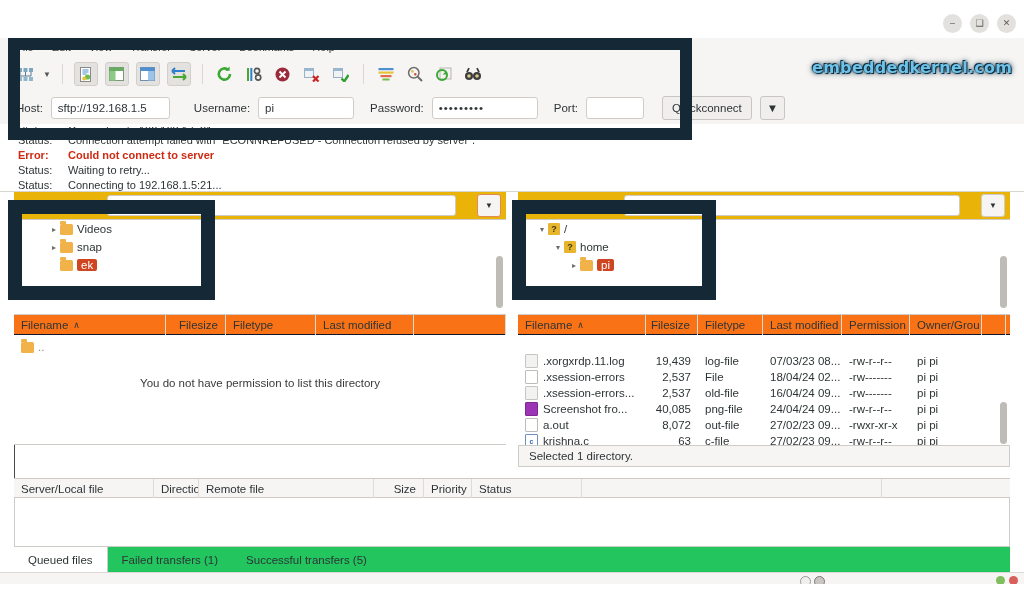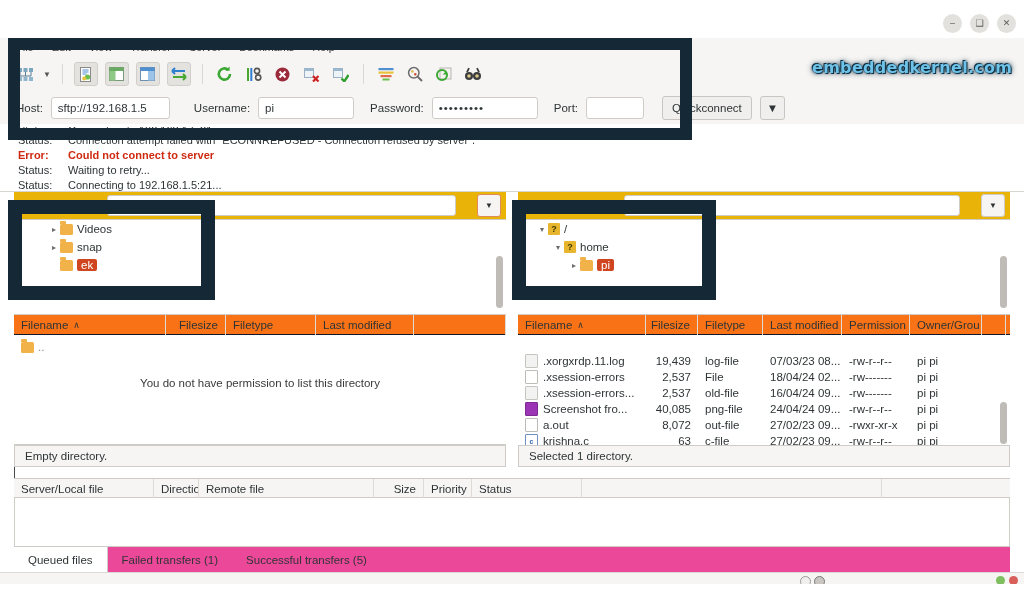--- a/index.html
+++ b/index.html
@@ -112,21 +112,21 @@
               display:flex;align-items:center;padding-left:10px;font-size:11.5px;box-sizing:border-box;}
 
   .vscroll{position:absolute;width:7px;border-radius:4px;background:#bfbcb8;}
 
   
   .queuehdr{position:absolute;left:14px;top:478px;width:996px;height:20px;background:#f6f5f4;
             border-top:1px solid #cfccc8;border-bottom:1px solid #cfccc8;display:flex;align-items:flex-start;
             font-size:11.5px;box-sizing:border-box;}
   .queuebody{position:absolute;left:14px;top:498px;width:996px;height:48px;background:#fff;
              border-left:1px solid #cfccc8;border-right:1px solid #cfccc8;box-sizing:border-box;}
-  .tabs{position:absolute;left:14px;top:546px;width:996px;height:26px;background:#ec4899;
+  .tabs{position:absolute;left:14px;top:546px;width:996px;height:26px;background:#22c55e;
         border-top:1px solid #cfccc8;display:flex;align-items:stretch;box-sizing:border-box;}
   .tab{display:flex;align-items:center;padding:0 14px;font-size:11.5px;color:#2e3436;}
   .tab.active{background:#ffffff;border-right:1px solid #cfccc8;}
   .leftedge{position:absolute;left:14px;top:192px;width:1px;background:#4a4a4a;}
 
   .botstatus{position:absolute;left:0;top:572px;width:1024px;height:12px;background:#f6f5f4;
              border-top:1px solid #dcd9d6;overflow:hidden;}
   .bs-ico{position:absolute;top:3px;width:9px;height:9px;border-radius:50%;}
   .bottomwhite{position:absolute;left:0;top:584px;width:1024px;height:24px;background:#fff;}
   .anno-fill{position:absolute;box-sizing:border-box;background:transparent;
@@ -345,21 +345,20 @@
   </div>
 
   <div class="listbody" style="left:14px;top:335px;width:492px;height:110px;">
     <div class="frow" style="padding-left:7px;padding-top:4px;">
       <span class="fol"></span>
       <span style="color:#888">..</span>
     </div>
     <div class="emptymsg">You do not have permission to list this directory</div>
   </div>
 
-  <div class="statusline" style="left:14px;top:445px;width:492px;">Empty directory.</div>
 
   <div class="vscroll" style="left:496px;top:256px;height:52px;"></div>
 
   <div class="sitebar" style="left:518px;width:492px;">
     <span class="lbl">Remote site:</span>
     <span class="path">/home/pi</span>
     <span class="ddbtn">▼</span>
   </div>
 
   <div class="tree" style="left:518px;width:492px;">

